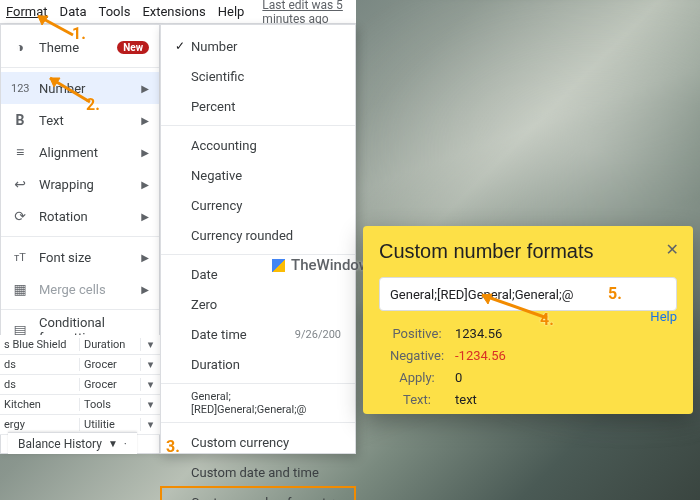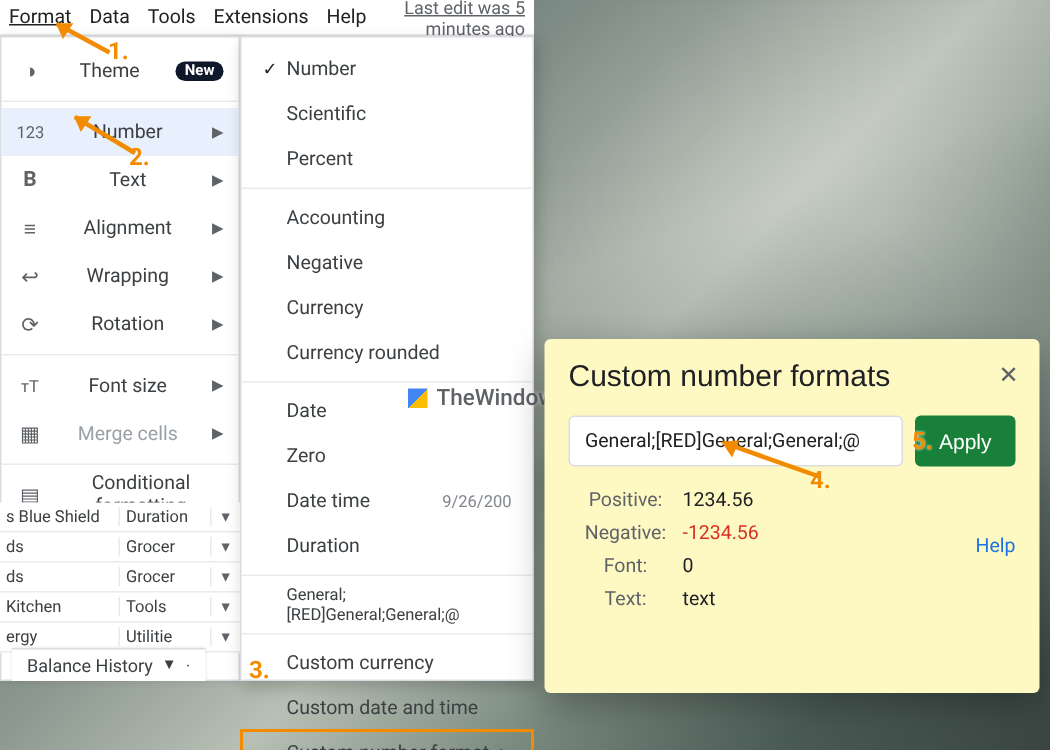--- a/index.html
+++ b/index.html
@@ -25,42 +25,41 @@
     position: absolute;
     left: 0; top: 0;
     height: 24px;
     background: #fff;
     display: flex;
     align-items: center;
     gap: 12px;
     padding: 0 6px;
     border-bottom: 1px solid #dadce0;
     width: 356px;
-    text-align: right;
   }
   .menubar span { color: #202124; cursor: default; }
   .menubar .edit-note { color:#5f6368; text-decoration: underline; font-size:12px; margin-left: 6px;}
   .menubar span:first-child { text-decoration: underline; }
 
   
   .format-panel {
     position:absolute; left:0; top:24px;
     width:160px; height:430px;
     background:#fff;
     border:1px solid #dadce0;
     box-shadow: 2px 0 6px rgba(0,0,0,0.1);
     padding-top:6px;
   }
   .fp-row { display:flex; align-items:center; height:32px; padding:0 10px; gap:10px; position:relative; color:#3c4043;}
   .fp-row .ico{width:18px;text-align:center;color:#5f6368;font-size:14px;}
-  .fp-row .lbl{flex:1;text-align:center;}
+  .fp-row .lbl{flex:1;}
   .fp-row .chev{color:#5f6368;font-size:10px;}
   .fp-row .kbd{font-size:11px;color:#5f6368;}
   .fp-sep{height:1px;background:#e8eaed;margin:4px 0;}
-  .fp-new{background:#0f172a;color:#fff;font-size:10px;font-weight:700;padding:1px 6px;border-radius:8px;}
+  .fp-new{background:#b91c1c;color:#fff;font-size:10px;font-weight:700;padding:1px 6px;border-radius:8px;}
   .fp-row.highlight{background:#e8f0fe;}
 
   
   .num-panel{
     position:absolute; left:160px; top:24px;
     width:196px; height:430px;
     background:#fff;
     border:1px solid #dadce0;
     box-shadow: 2px 4px 10px rgba(0,0,0,0.2);
   }
@@ -78,22 +77,22 @@
   }
   .gp-row{display:flex;height:20px;align-items:center;border-bottom:1px solid #e8eaed;}
   .gp-a{width:80px;padding-left:4px;overflow:hidden;white-space:nowrap;border-right:1px solid #e8eaed;}
   .gp-b{width:60px;padding-left:4px;overflow:hidden;white-space:nowrap;}
   .gp-c{width:20px;text-align:center;color:#5f6368;border-left:1px solid #e8eaed;}
   .sheet-tab{position:absolute;left:8px;top:432px;background:#fff;height:22px;display:flex;align-items:center;padding:0 10px;gap:6px;font-size:12px;border-top:1px solid #dadce0;box-shadow:0 -1px 2px rgba(0,0,0,0.1);}
 
   
   .dialog{
     position:absolute; left:363px; top:226px;
-    width:330px; height:236px;
-    background:#fef9c3;
+    width:330px; height:188px;
+    background:#fde047;
     border-radius:4px;
     box-shadow: 0 8px 24px rgba(0,0,0,0.3);
     padding:14px 16px 24px;
   }
   .dlg-title{font-size:20px;color:#202124;font-family:'Google Sans',sans-serif;}
   .dlg-close{position:absolute;right:14px;top:14px;font-size:16px;color:#5f6368;}
   .dlg-row{display:flex;gap:8px;margin-top:14px;align-items:center;}
   .dlg-input{flex:1;height:34px;border:1px solid #dadce0;border-radius:4px;padding:0 10px;font-size:13px;color:#202124;font-family:inherit;}
   .dlg-apply{background:#188038;color:#fff;border:none;border-radius:4px;height:34px;padding:0 16px;font-size:14px;font-weight:500;}
   .dlg-preview{margin-top:12px;font-size:13px;line-height:22px;}
@@ -287,34 +286,33 @@
     </div>
 </div>
 
 <div class="watermark"><span class="wm-sq"></span><span>TheWindowsClub</span></div>
 
 <div class="dialog">
   <div class="dlg-title">Custom number formats</div>
   <div class="dlg-close">✕</div>
   <div class="dlg-row">
     <input class="dlg-input" value="General;[RED]General;General;@" style="">
-    <button class="dlg-apply">Apply</button>
   </div>
   <a class="dlg-help">Help</a>
   <div class="dlg-preview">
     <div class="row">
         <span class="k">Positive:</span>
         <span class="v">1234.56</span>
       </div>
     <div class="row">
         <span class="k">Negative:</span>
         <span class="v neg">-1234.56</span>
       </div>
     <div class="row">
-        <span class="k">Font:</span>
+        <span class="k">Apply:</span>
         <span class="v">0</span>
       </div>
     <div class="row">
         <span class="k">Text:</span>
         <span class="v">text</span>
       </div>
   </div>
 </div>
 
 <div class="ann" style="left:72px;top:24px;">1.</div>

